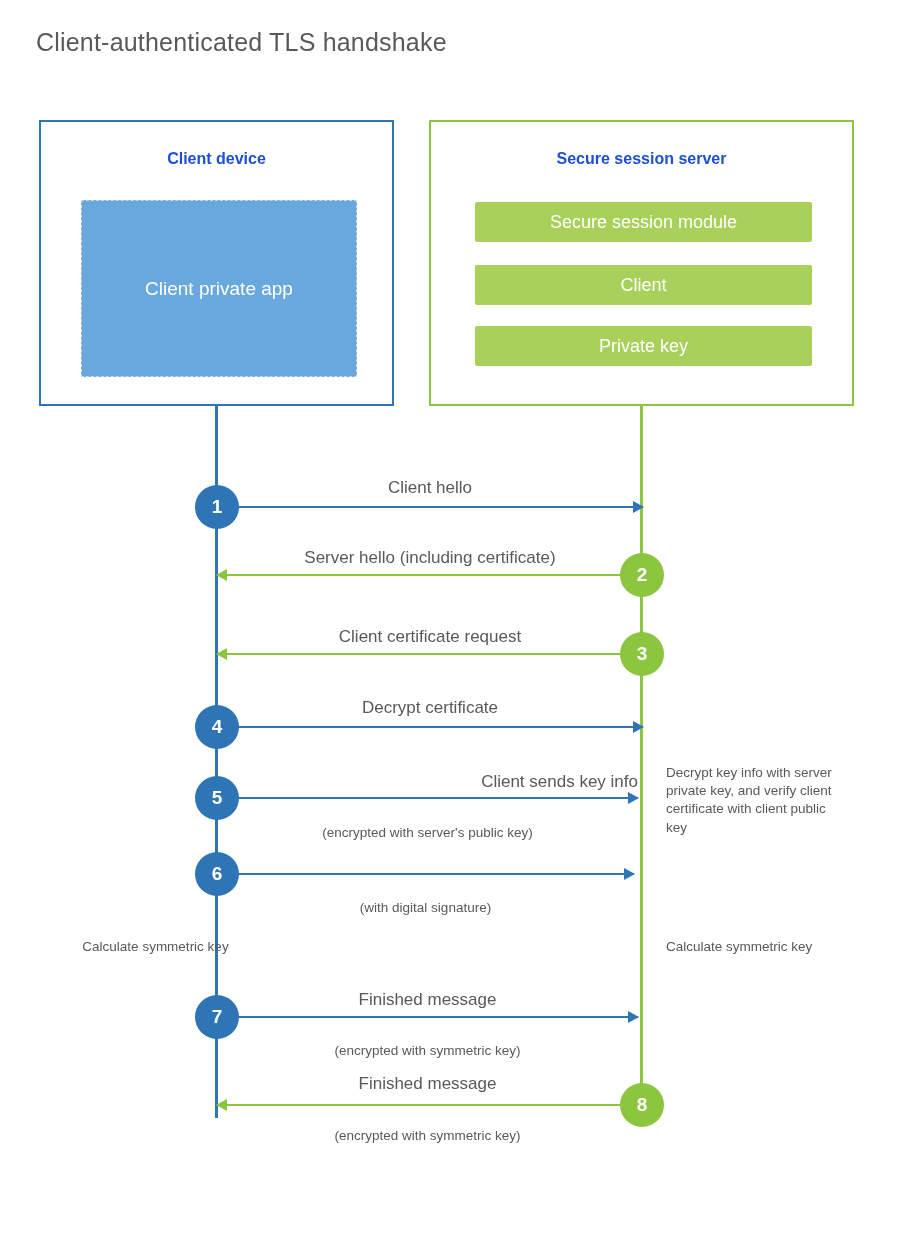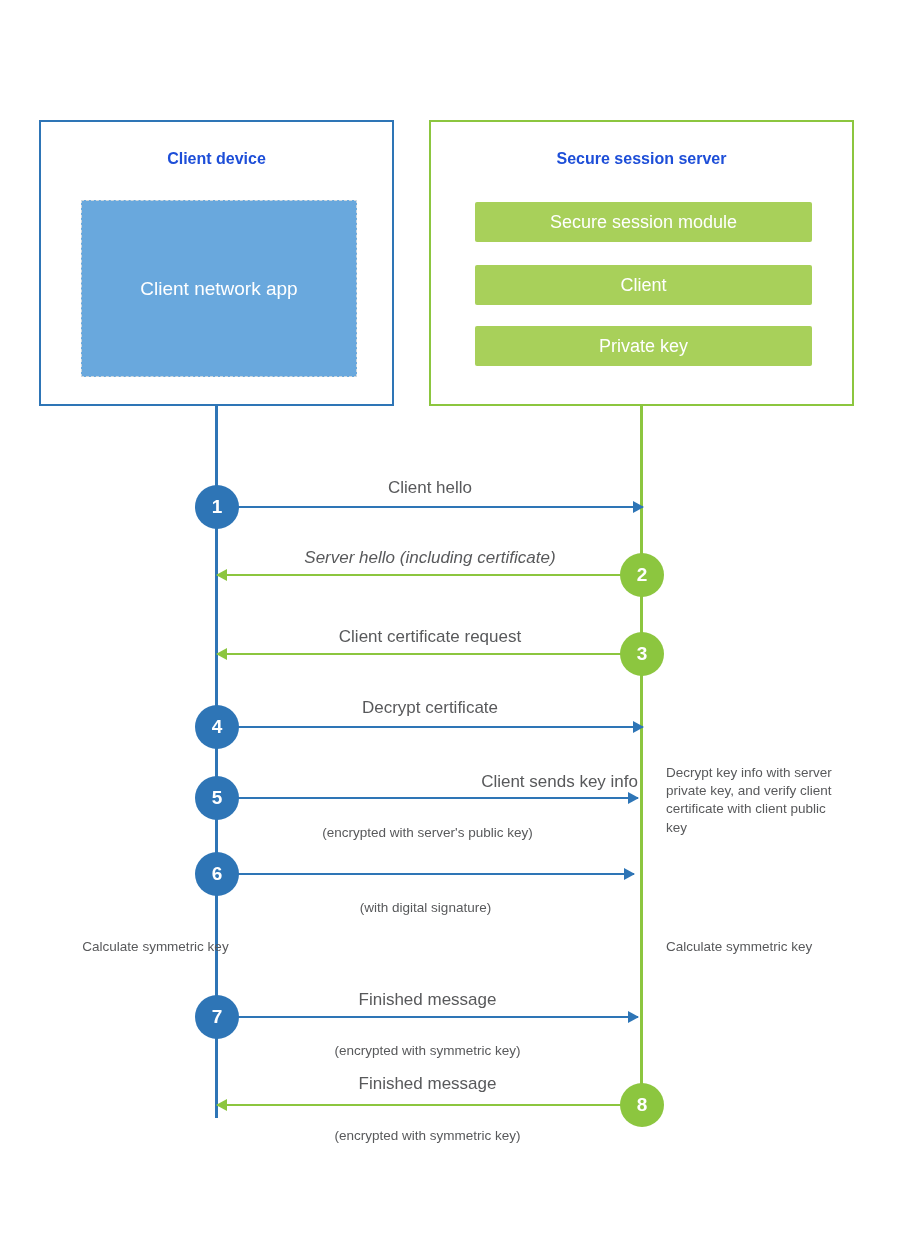--- a/index.html
+++ b/index.html
@@ -174,24 +174,25 @@
     line-height: 1.35;
   }
   .side-note.left { text-align: center; }
   .side-note.right { text-align: left; }
 </style>
 </head>
 <body>
 
 <div id="page">
 
+  <div id="diagram-title">Client-authenticated TLS handshake</div>
 
   <div class="entity-box" id="client-box">
     <div class="entity-title">Client device</div>
-    <div id="client-app">Client network app</div>
+    <div id="client-app">Client private app</div>
   </div>
 
   <div class="entity-box" id="server-box">
     <div class="entity-title">Secure session server</div>
     <div class="server-band" id="band-0">Secure session module</div>
     <div class="server-band" id="band-1">Client</div>
     <div class="server-band" id="band-2">Private key</div>
   </div>
 
   <div class="lifeline" id="client-lifeline"></div>
@@ -199,21 +200,21 @@
 
   <div class="arrow blue to-right" style="left:217px; top:506px; width:426px;">
       <span class="head"></span>
     </div>
   <div class="msg-label" style="left:217px; top:478px; width:426px;">Client hello</div>
   <div class="step-circle client" style="top:485px;">1</div>
 
   <div class="arrow green to-left" style="left:217px; top:574px; width:426px;">
       <span class="head"></span>
     </div>
-  <div class="msg-label" style="left:217px; top:548px; width:426px;font-style:italic;">Server hello (including certificate)</div>
+  <div class="msg-label" style="left:217px; top:548px; width:426px;">Server hello (including certificate)</div>
   <div class="step-circle server" style="top:553px;">2</div>
 
   <div class="arrow green to-left" style="left:217px; top:653px; width:426px;">
       <span class="head"></span>
     </div>
   <div class="msg-label" style="left:217px; top:627px; width:426px;">Client certificate request</div>
   <div class="step-circle server" style="top:632px;">3</div>
 
   <div class="arrow blue to-right" style="left:217px; top:726px; width:426px;">
       <span class="head"></span>

